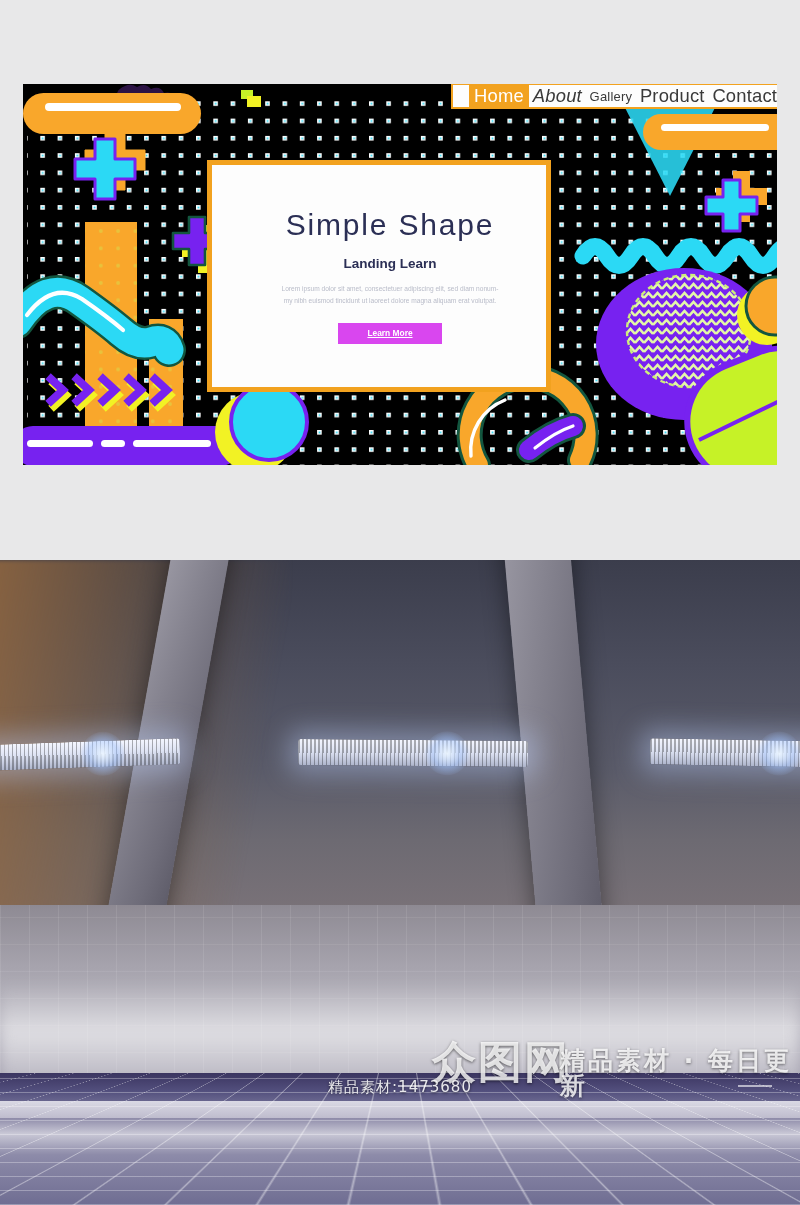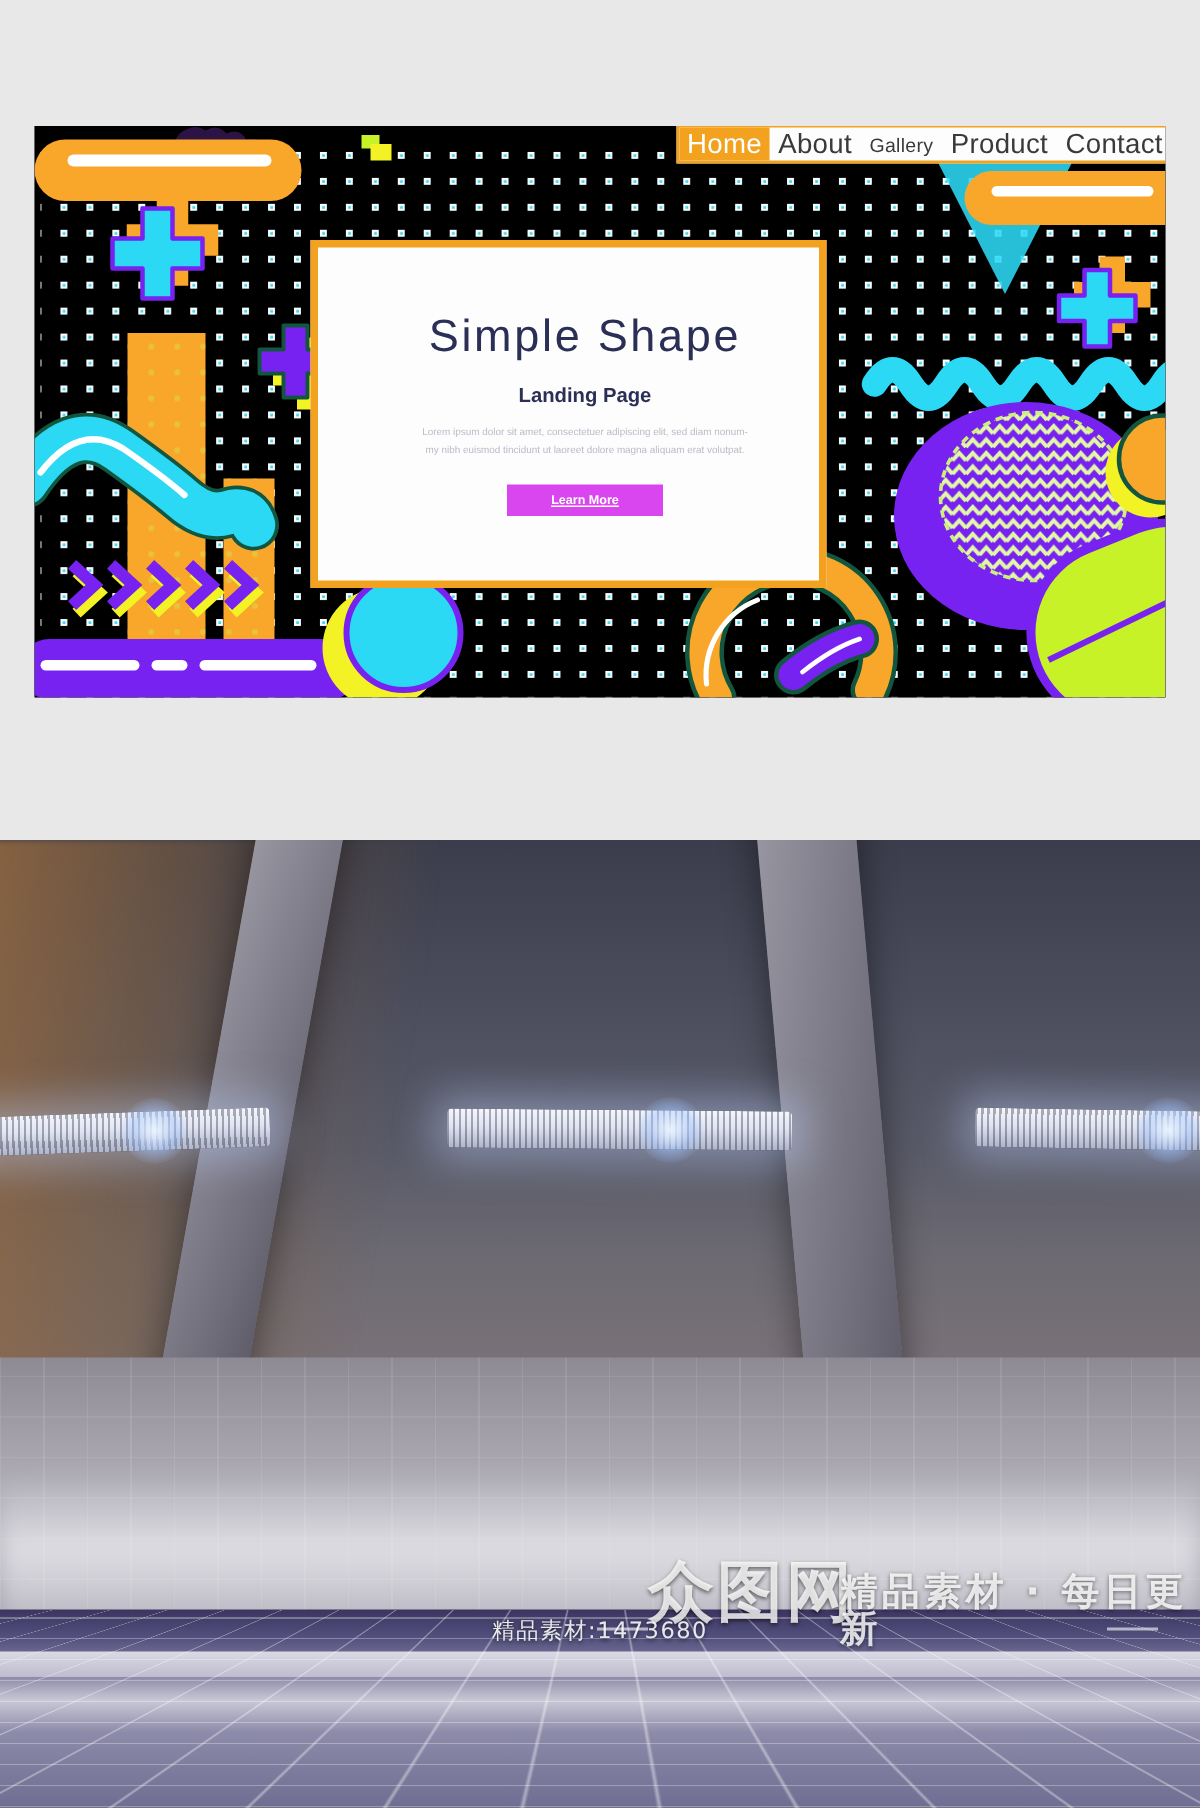--- a/index.html
+++ b/index.html
@@ -23,20 +23,21 @@
   .banner.flat{left:23px;top:84px;width:754px;height:381px;}
 
   
   .nav{
     position:absolute;
     display:flex;align-items:stretch;
     background:#fdfdfd;
     border:2px solid #f2a21f;
     box-sizing:border-box;
     z-index:40;
+    padding-left:16px;
   }
   .nav .navitem{
     display:flex;align-items:center;justify-content:center;
     color:#3a3a3a;
     white-space:nowrap;
     letter-spacing:.2px;
     box-sizing:border-box;
   }
   .nav .navitem.active{background:#f2a21f;color:#fff;}
 
@@ -227,28 +228,28 @@
             <circle cx="744" cy="231" r="30" fill="#f2f224"></circle>
             <circle cx="752" cy="222" r="29" fill="#f9a72b" stroke="#13563f" stroke-width="3"></circle>
             <g></g>
             <rect x="660" y="268" width="160" height="126" rx="63" fill="#7722f0" transform="rotate(-22 740 331)"></rect>
             <rect x="666" y="274" width="150" height="114" rx="57" fill="#c6f227" transform="rotate(-22 741 331)"></rect>
             <line x1="676" y1="356" x2="800" y2="296" stroke="#7722f0" stroke-width="4"></line>
           </g>
         </svg>
         <div class="nav" style="left: 428px; top: -1px; width: 332px; height: 26px; border-width: 2px;">
           <div class="navitem active" style="flex: 0 0 60px; font-size: 18.4px;">Home</div>
-          <div class="navitem" style="flex: 1 1 auto; font-size: 18.4px;">About</div>
+          <div class="navitem" style="flex: 1 1 auto; font-size: 18.4px; font-style: italic;">About</div>
           <div class="navitem" style="flex: 1 1 auto; font-size: 13px;">Gallery</div>
           <div class="navitem" style="flex: 1 1 auto; font-size: 18.4px;">Product</div>
           <div class="navitem" style="flex: 1 1 auto; font-size: 18.4px; text-align: center;">Contact</div>
         </div>
         <div class="card" style="left: 184px; top: 76px; width: 344px; height: 232px; border-style: solid; border-color: rgb(242, 162, 31); border-width: 5.5px;">
           <div class="h1" style="font-size: 30px; margin-bottom: 14px;">Simple Shape</div>
-          <div class="h2" style="font-size: 13.5px; margin-bottom: 12px;">Landing Page</div>
+          <div class="h2" style="font-size: 13.5px; margin-bottom: 12px;">Landing Learn</div>
           <div class="para" style="font-size: 6.6px;">Lorem ipsum dolor sit amet, consectetuer adipiscing elit, sed diam nonum-</div>
           <div class="para" style="font-size: 6.6px; margin-bottom: 16px;">my nibh euismod tincidunt ut laoreet dolore magna aliquam erat volutpat.</div>
           <button class="cta" style="width: 104px; height: 21px; font-size: 8.4px;">Learn More</button>
         </div>
       </div>
 
   </div>
 
   <div class="sec-photo">
 

